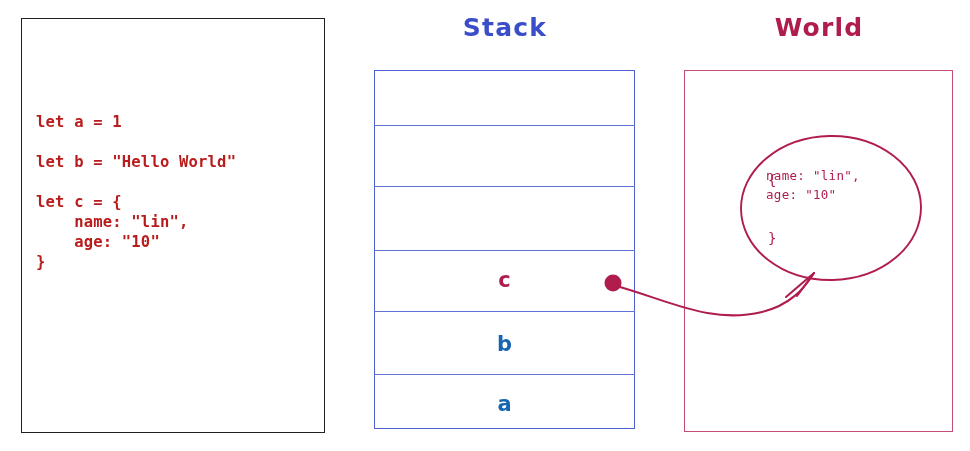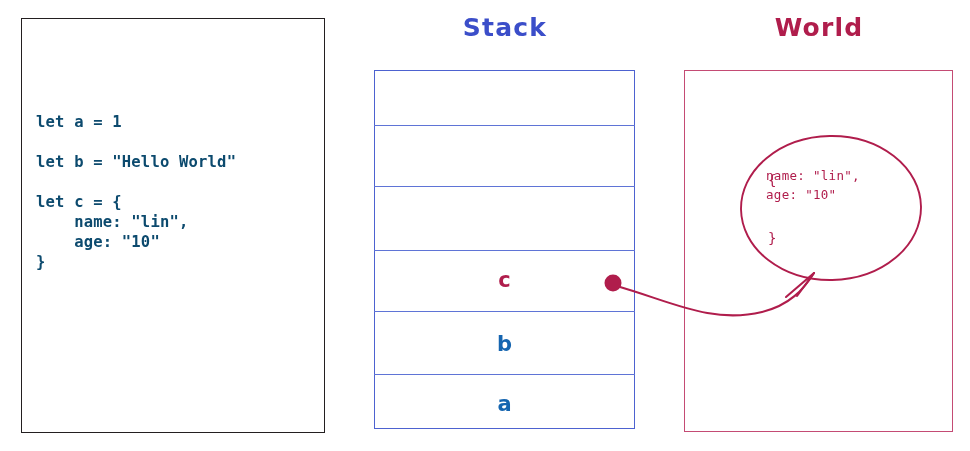--- a/index.html
+++ b/index.html
@@ -34,21 +34,21 @@
     background: #ffffff;
   }
   .code-block {
     position: absolute;
     left: 36px;
     top: 112px;
     font-family: "DejaVu Sans Mono", "Liberation Mono", monospace;
     font-size: 15.5px;
     font-weight: 700;
     line-height: 20px;
-    color: #0c4a6e;
+    color: #b91c1c;
     white-space: pre;
     letter-spacing: 0.2px;
   }
 
   
   .panel-title {
     position: absolute;
     font-family: "DejaVu Sans", sans-serif;
     font-size: 25px;
     font-weight: 700;

